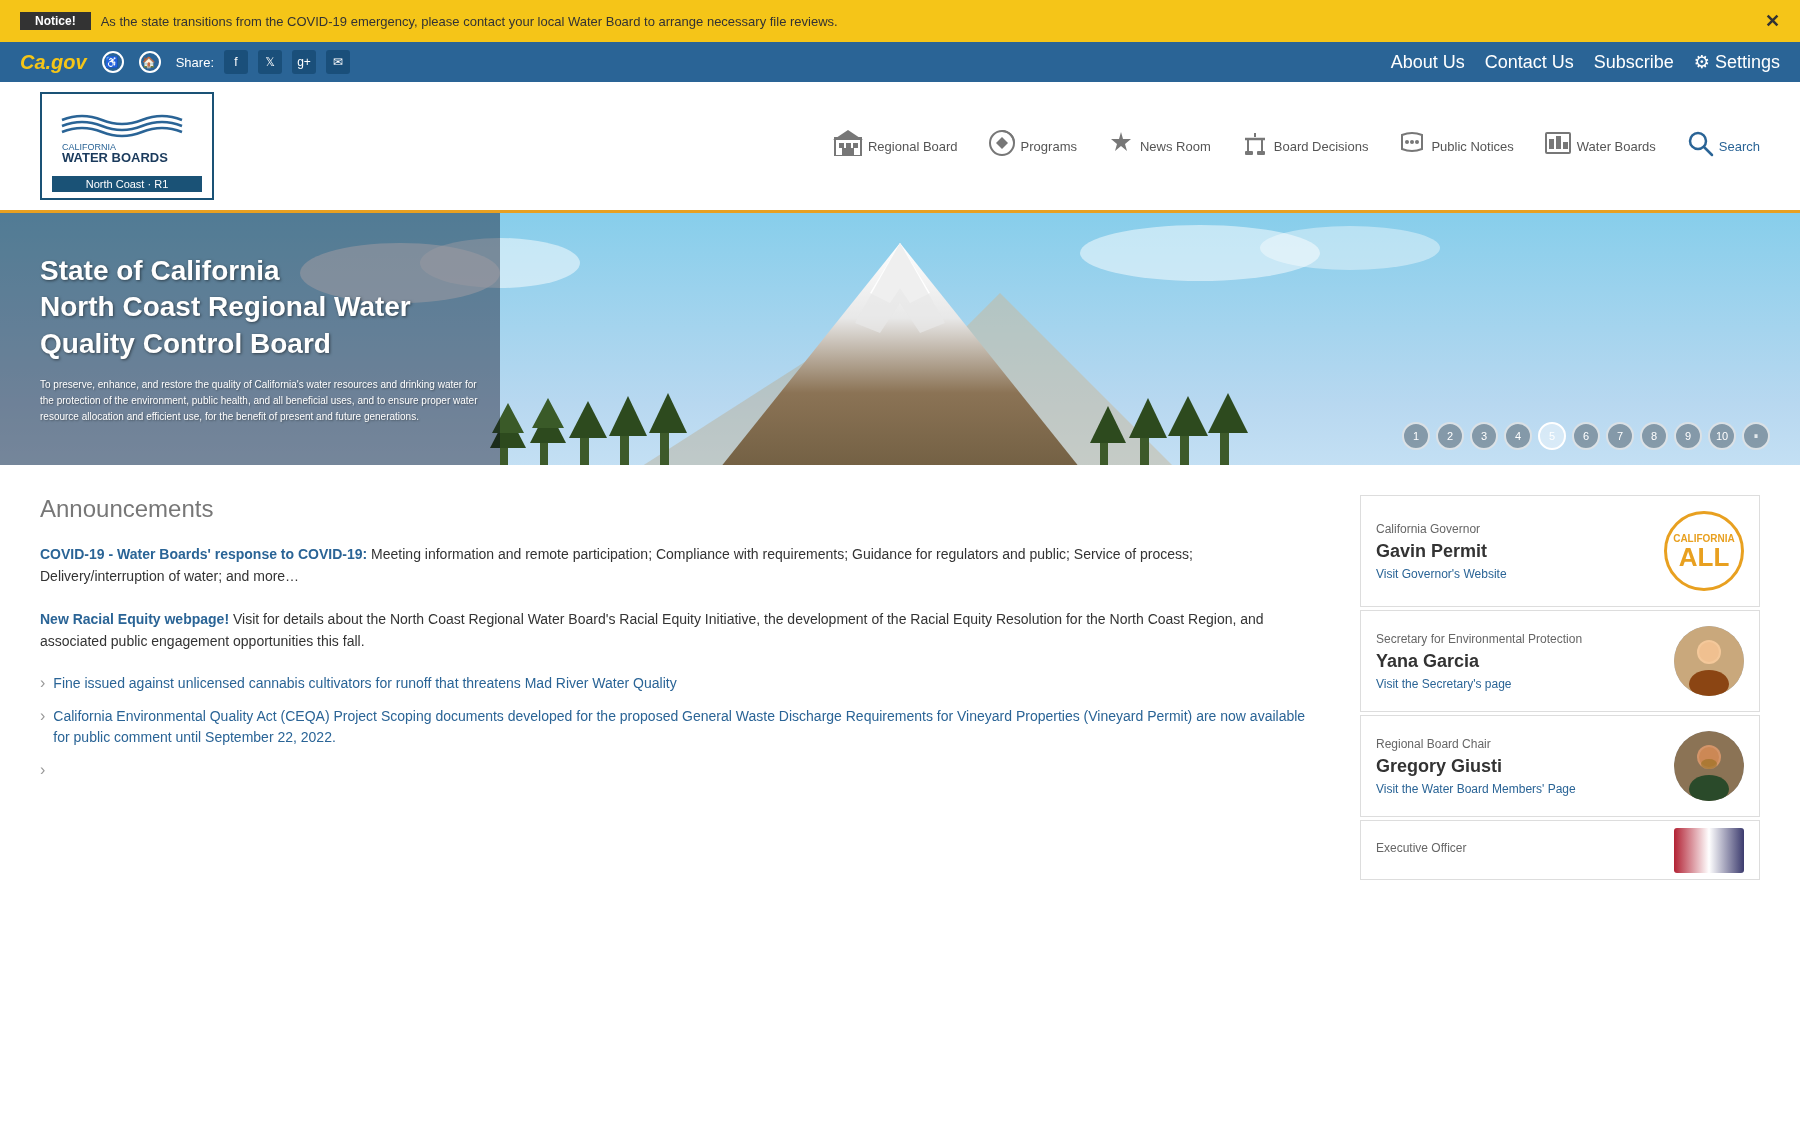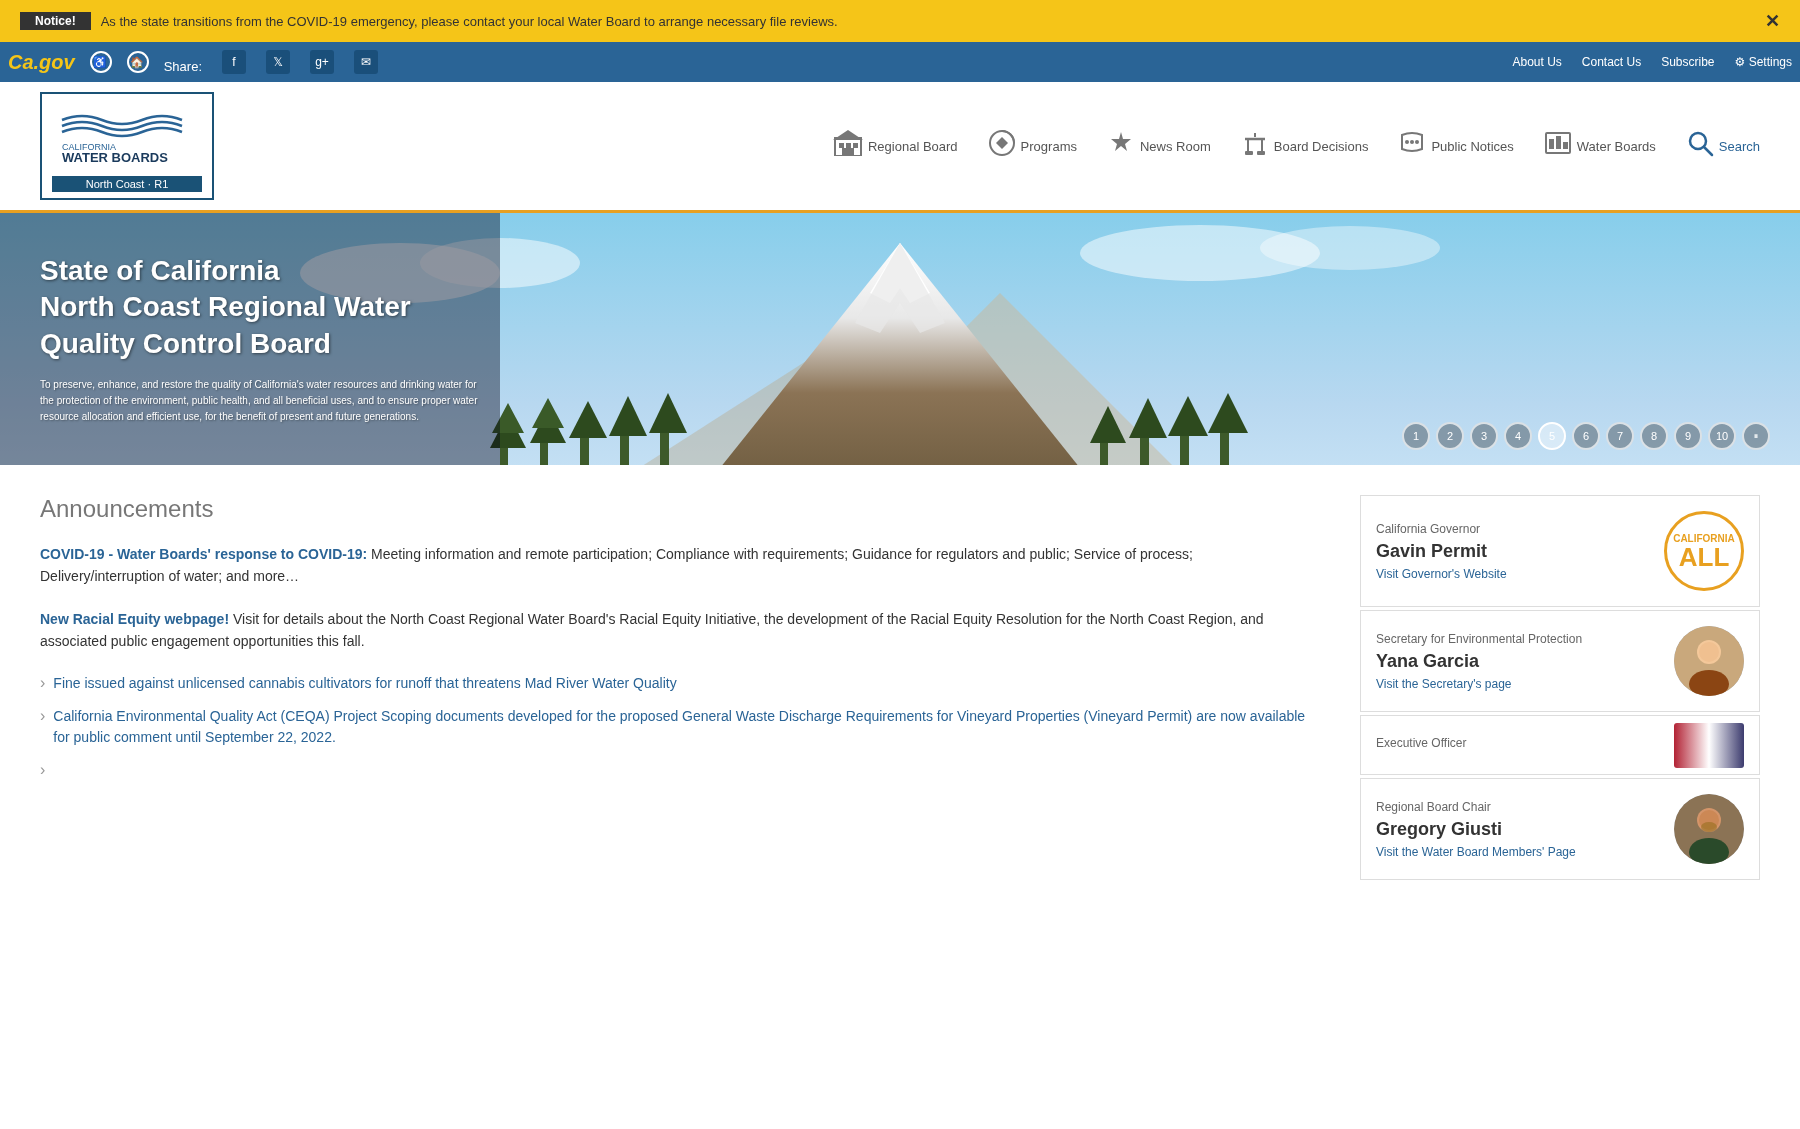--- a/index.html
+++ b/index.html
@@ -25,48 +25,48 @@
     .notice-bar .close-btn {
       cursor: pointer;
       font-size: 18px;
       font-weight: bold;
       color: #333;
     }
 
     
     .utility-bar {
       background: #2a6496;
-      padding: 8px 8px;
+      padding: 8px 20px;
       display: flex;
       align-items: center;
       justify-content: space-between;
       color: #fff;
     }
     .utility-bar .left {
       display: flex;
       align-items: center;
       gap: 15px;
     }
     .ca-gov-logo {
       font-style: italic;
       font-size: 20px;
       color: #f5c518;
       font-weight: bold;
     }
     .utility-bar .share-area {
       display: flex;
-      align-items: flex-end;
+      align-items: center;
+      gap: 10px;
+      font-size: 13px;
+    }
+    .utility-bar .right {
+      display: flex;
+      align-items: center;
       gap: 20px;
-      font-size: 13px;
-    }
-    .utility-bar .right {
-      display: flex;
-      align-items: center;
-      gap: 20px;
-      font-size: 12px;
+      font-size: 18px;
     }
     .utility-bar a {
       color: #fff;
       text-decoration: none;
       cursor: pointer;
     }
     .icon-circle {
       width: 22px; height: 22px;
       border: 2px solid #fff;
       border-radius: 50%;
@@ -571,40 +571,40 @@
       <div class="photo-placeholder">
         <svg width="70" height="70" viewBox="0 0 70 70">
           <rect width="70" height="70" fill="#c9a87c" rx="35"></rect>
           <circle cx="35" cy="26" r="12" fill="#f4c89a"></circle>
           <ellipse cx="35" cy="58" rx="20" ry="14" fill="#8B4513"></ellipse>
           <circle cx="35" cy="26" r="10" fill="#f0c090"></circle>
         </svg>
       </div>
     </div>
 
-    <div class="sidebar-card" style="height:60px;overflow:hidden;">
-      <div class="card-info">
-        <div class="card-label">Executive Officer</div>
-      </div>
-      <div style="width:70px;height:45px;overflow:hidden;background:linear-gradient(to right, #b22234, #fff, #3c3b6e);border-radius:3px;"></div>
-    </div>
-
     <div class="sidebar-card">
       <div class="card-info">
         <div class="card-label">Regional Board Chair</div>
         <div class="card-name">Gregory Giusti</div>
         <div class="card-link">Visit the Water Board Members' Page</div>
       </div>
       <div class="photo-placeholder">
         <svg width="70" height="70" viewBox="0 0 70 70">
           <rect width="70" height="70" fill="#8B7355" rx="35"></rect>
           <circle cx="35" cy="26" r="12" fill="#d4956a"></circle>
           <ellipse cx="35" cy="58" rx="20" ry="14" fill="#2a4a2a"></ellipse>
           <circle cx="35" cy="26" r="10" fill="#cc8855"></circle>
 
           <ellipse cx="35" cy="33" rx="8" ry="5" fill="#8B6914" opacity="0.5"></ellipse>
         </svg>
       </div>
     </div>
 
+    <div class="sidebar-card" style="height:60px;overflow:hidden;">
+      <div class="card-info">
+        <div class="card-label">Executive Officer</div>
+      </div>
+      <div style="width:70px;height:45px;overflow:hidden;background:linear-gradient(to right, #b22234, #fff, #3c3b6e);border-radius:3px;"></div>
+    </div>
+
   </div>
 
 </div>
 
 </body></html>

